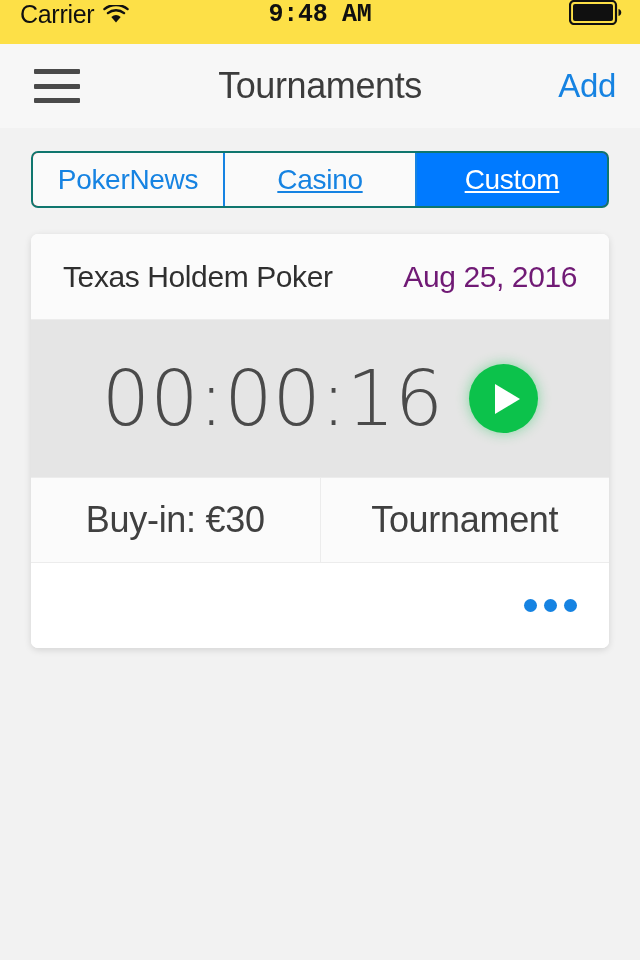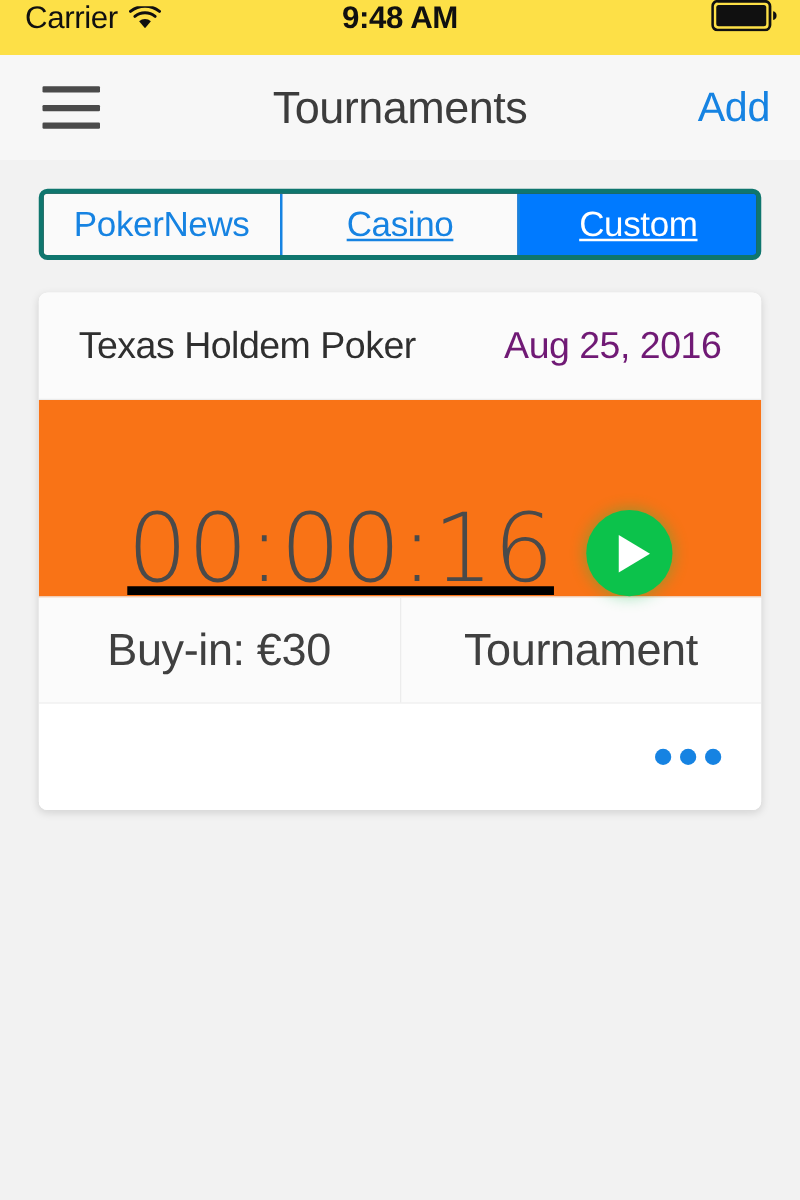--- a/index.html
+++ b/index.html
@@ -25,20 +25,21 @@
     margin-left:20px;
   }
   #carrier-label {
     font-size:25px; color:#101010; letter-spacing:-0.3px;
   }
   .wifi-ico { display:block; }
   #status-time {
     position:absolute; left:0; right:0; text-align:center;
     font-size:25px; color:#101010; font-weight:bold; letter-spacing:-0.3px;
     pointer-events:none;
+    font-family:Liberation Mono, monospace;
   }
   #status-right {
     margin-left:auto; margin-right:18px;
     display:flex; align-items:center;
   }
   .batt-ico { display:block; }
 
   
   #nav-bar {
     position:relative;
@@ -65,25 +66,25 @@
   #add-button {
     margin-left:auto; margin-right:24px;
     font-size:33px; color:#1683e2; letter-spacing:-0.3px;
     cursor:pointer; z-index:2;
   }
 
   
   #segmented-control {
     margin:23px 31px 0 31px;
     height:57px;
-    border:4px solid #0f766e;
+    border:2px solid #0f766e;
     border-radius:7px;
     display:flex;
     overflow:hidden;
-    background:#404040;
+    background:#b91c1c;
   }
   .segment {
     flex:1;
     display:flex; align-items:center; justify-content:center;
     font-size:28px; color:#1683e2;
     letter-spacing:-0.3px;
     cursor:pointer;
     background:#fafafa;
   }
   .segment + .segment { border-left:2px solid #1683e2;text-decoration:underline; }
@@ -108,25 +109,24 @@
   #card-title {
     font-size:30px; color:#2f2f2f; letter-spacing:-0.4px;
   }
   #card-date {
     margin-left:auto;
     font-size:30px; color:#701a75; letter-spacing:-0.4px;
   }
 
   #timer-section {
     height:158px;
-    background:#f97316;
-    display:flex; align-items:flex-end; justify-content:center;
+    background:#e5e5e5;
+    display:flex; align-items:center; justify-content:center;
     gap:26px;
     border-bottom:1px solid #ececec;
-    text-decoration:underline;
   }
   #timer-display {
     font-size:76px;
     font-weight:200;
     color:#4a4a4a;
     letter-spacing:0px;
     line-height:1;
     font-family:"DejaVu Sans", sans-serif;
   }
   #play-button {

